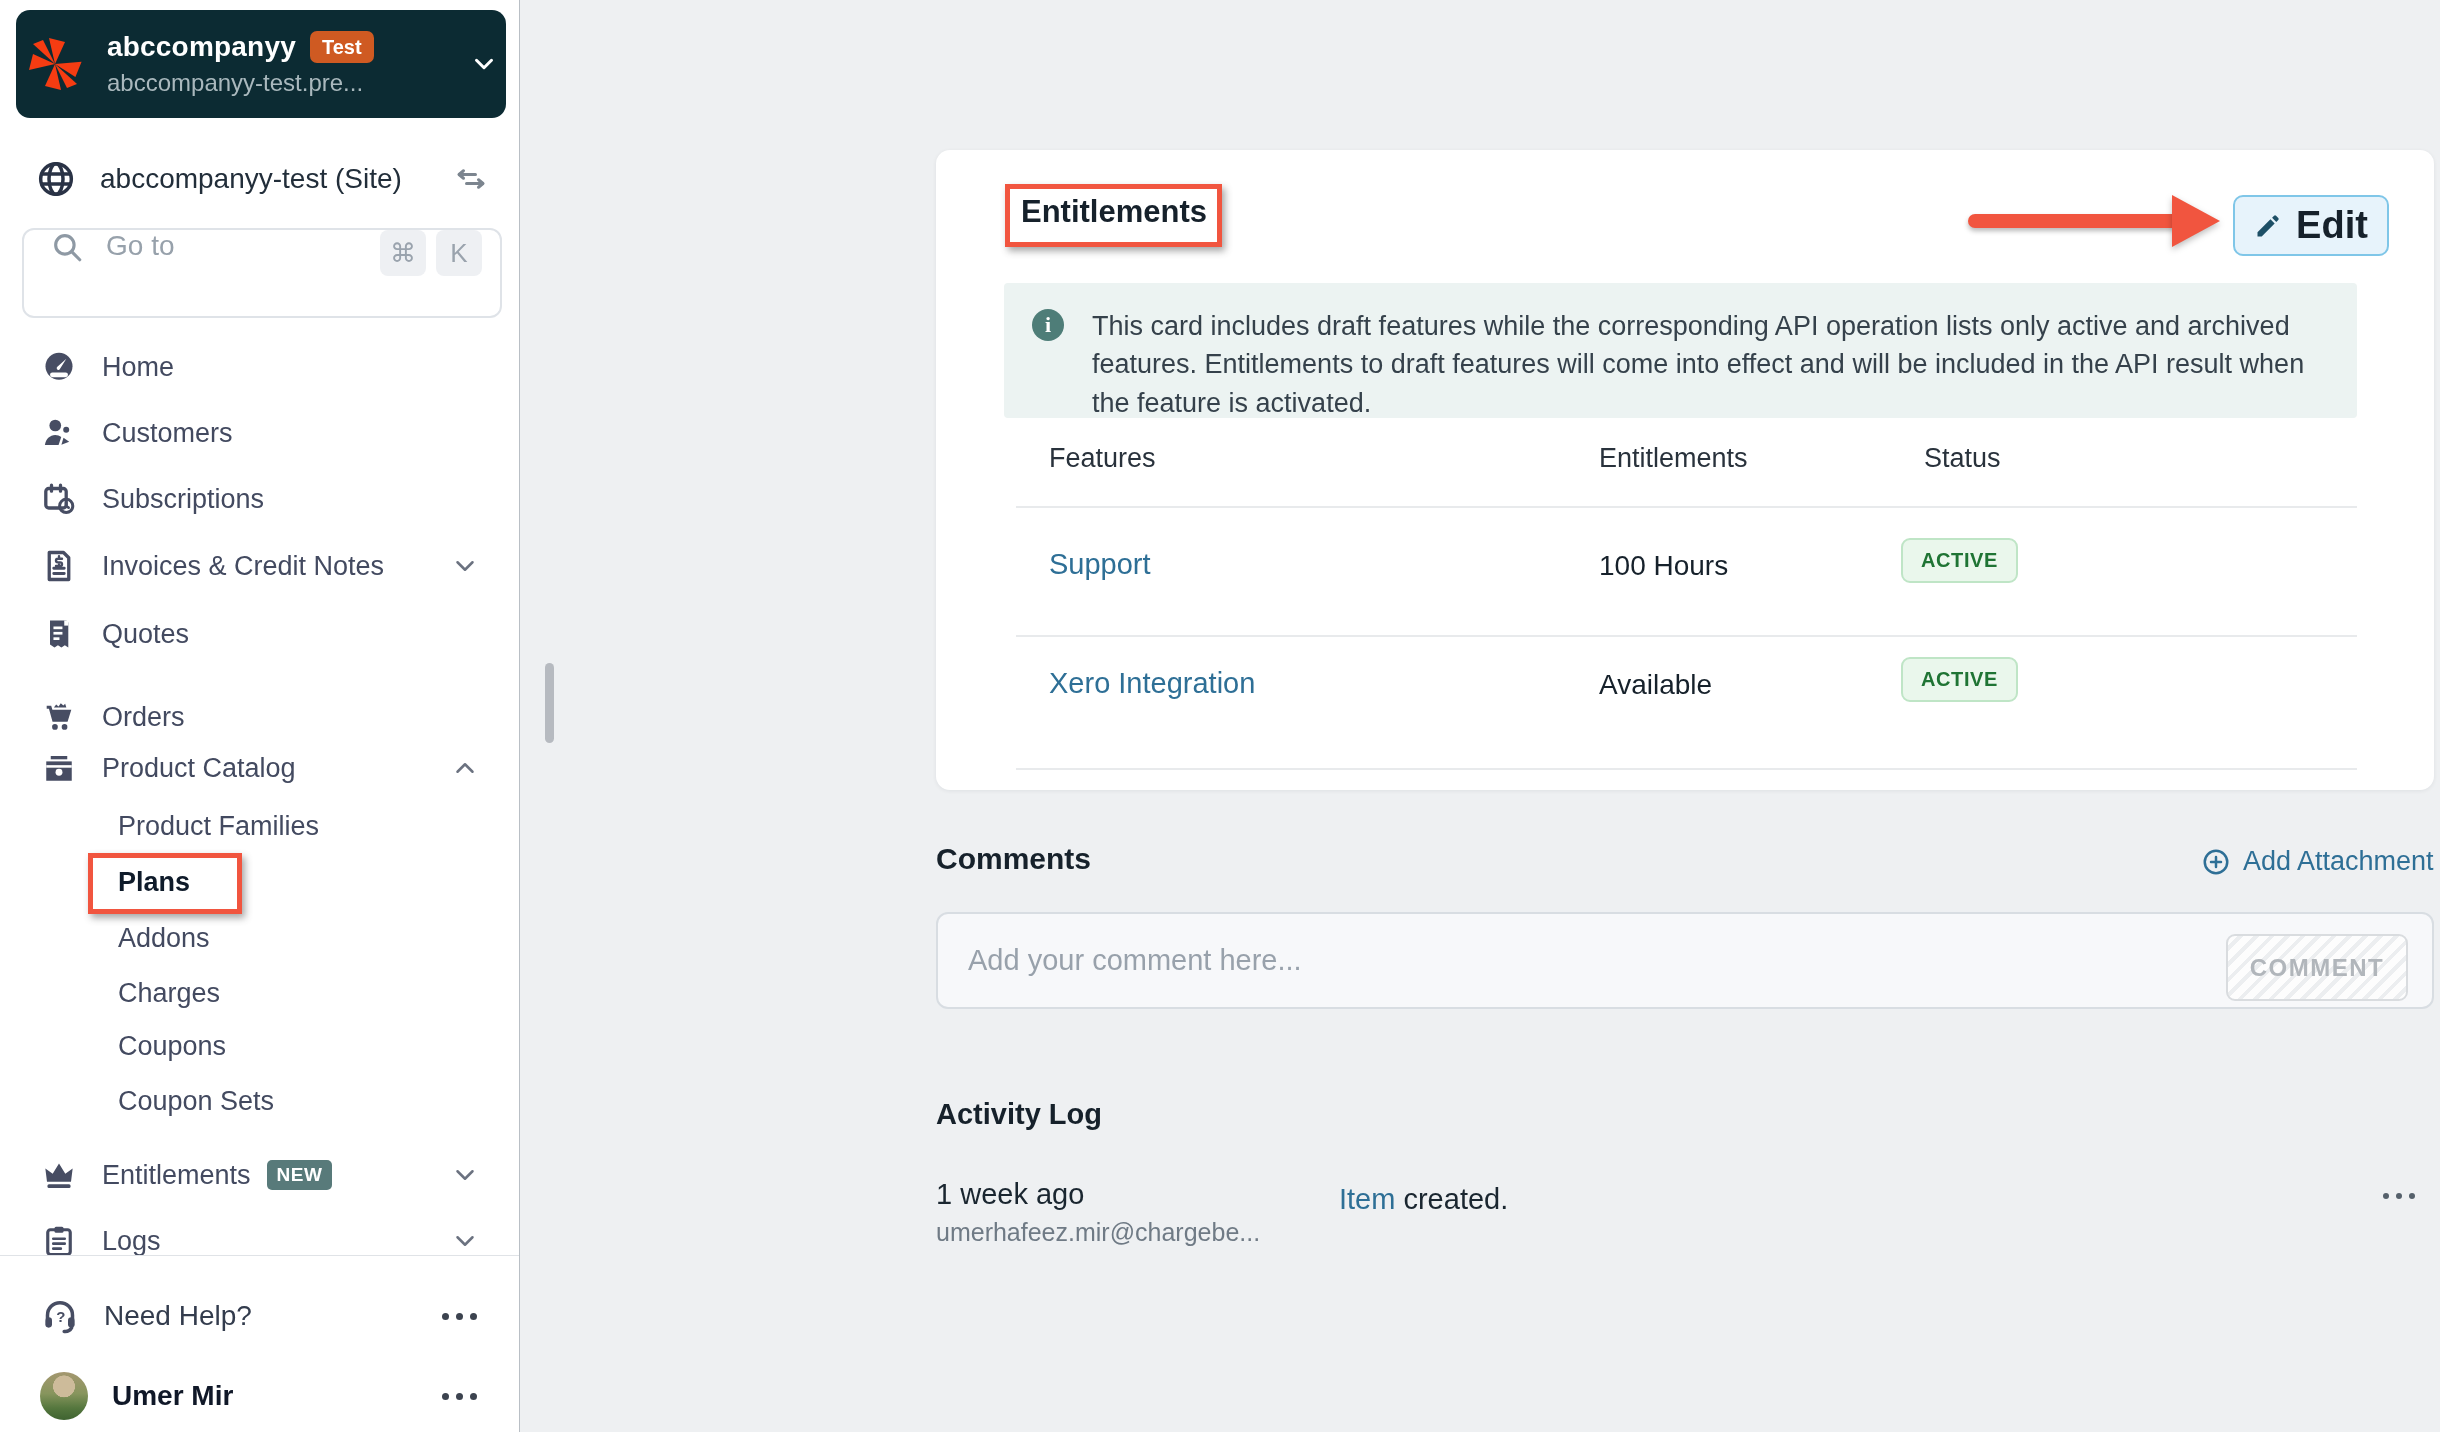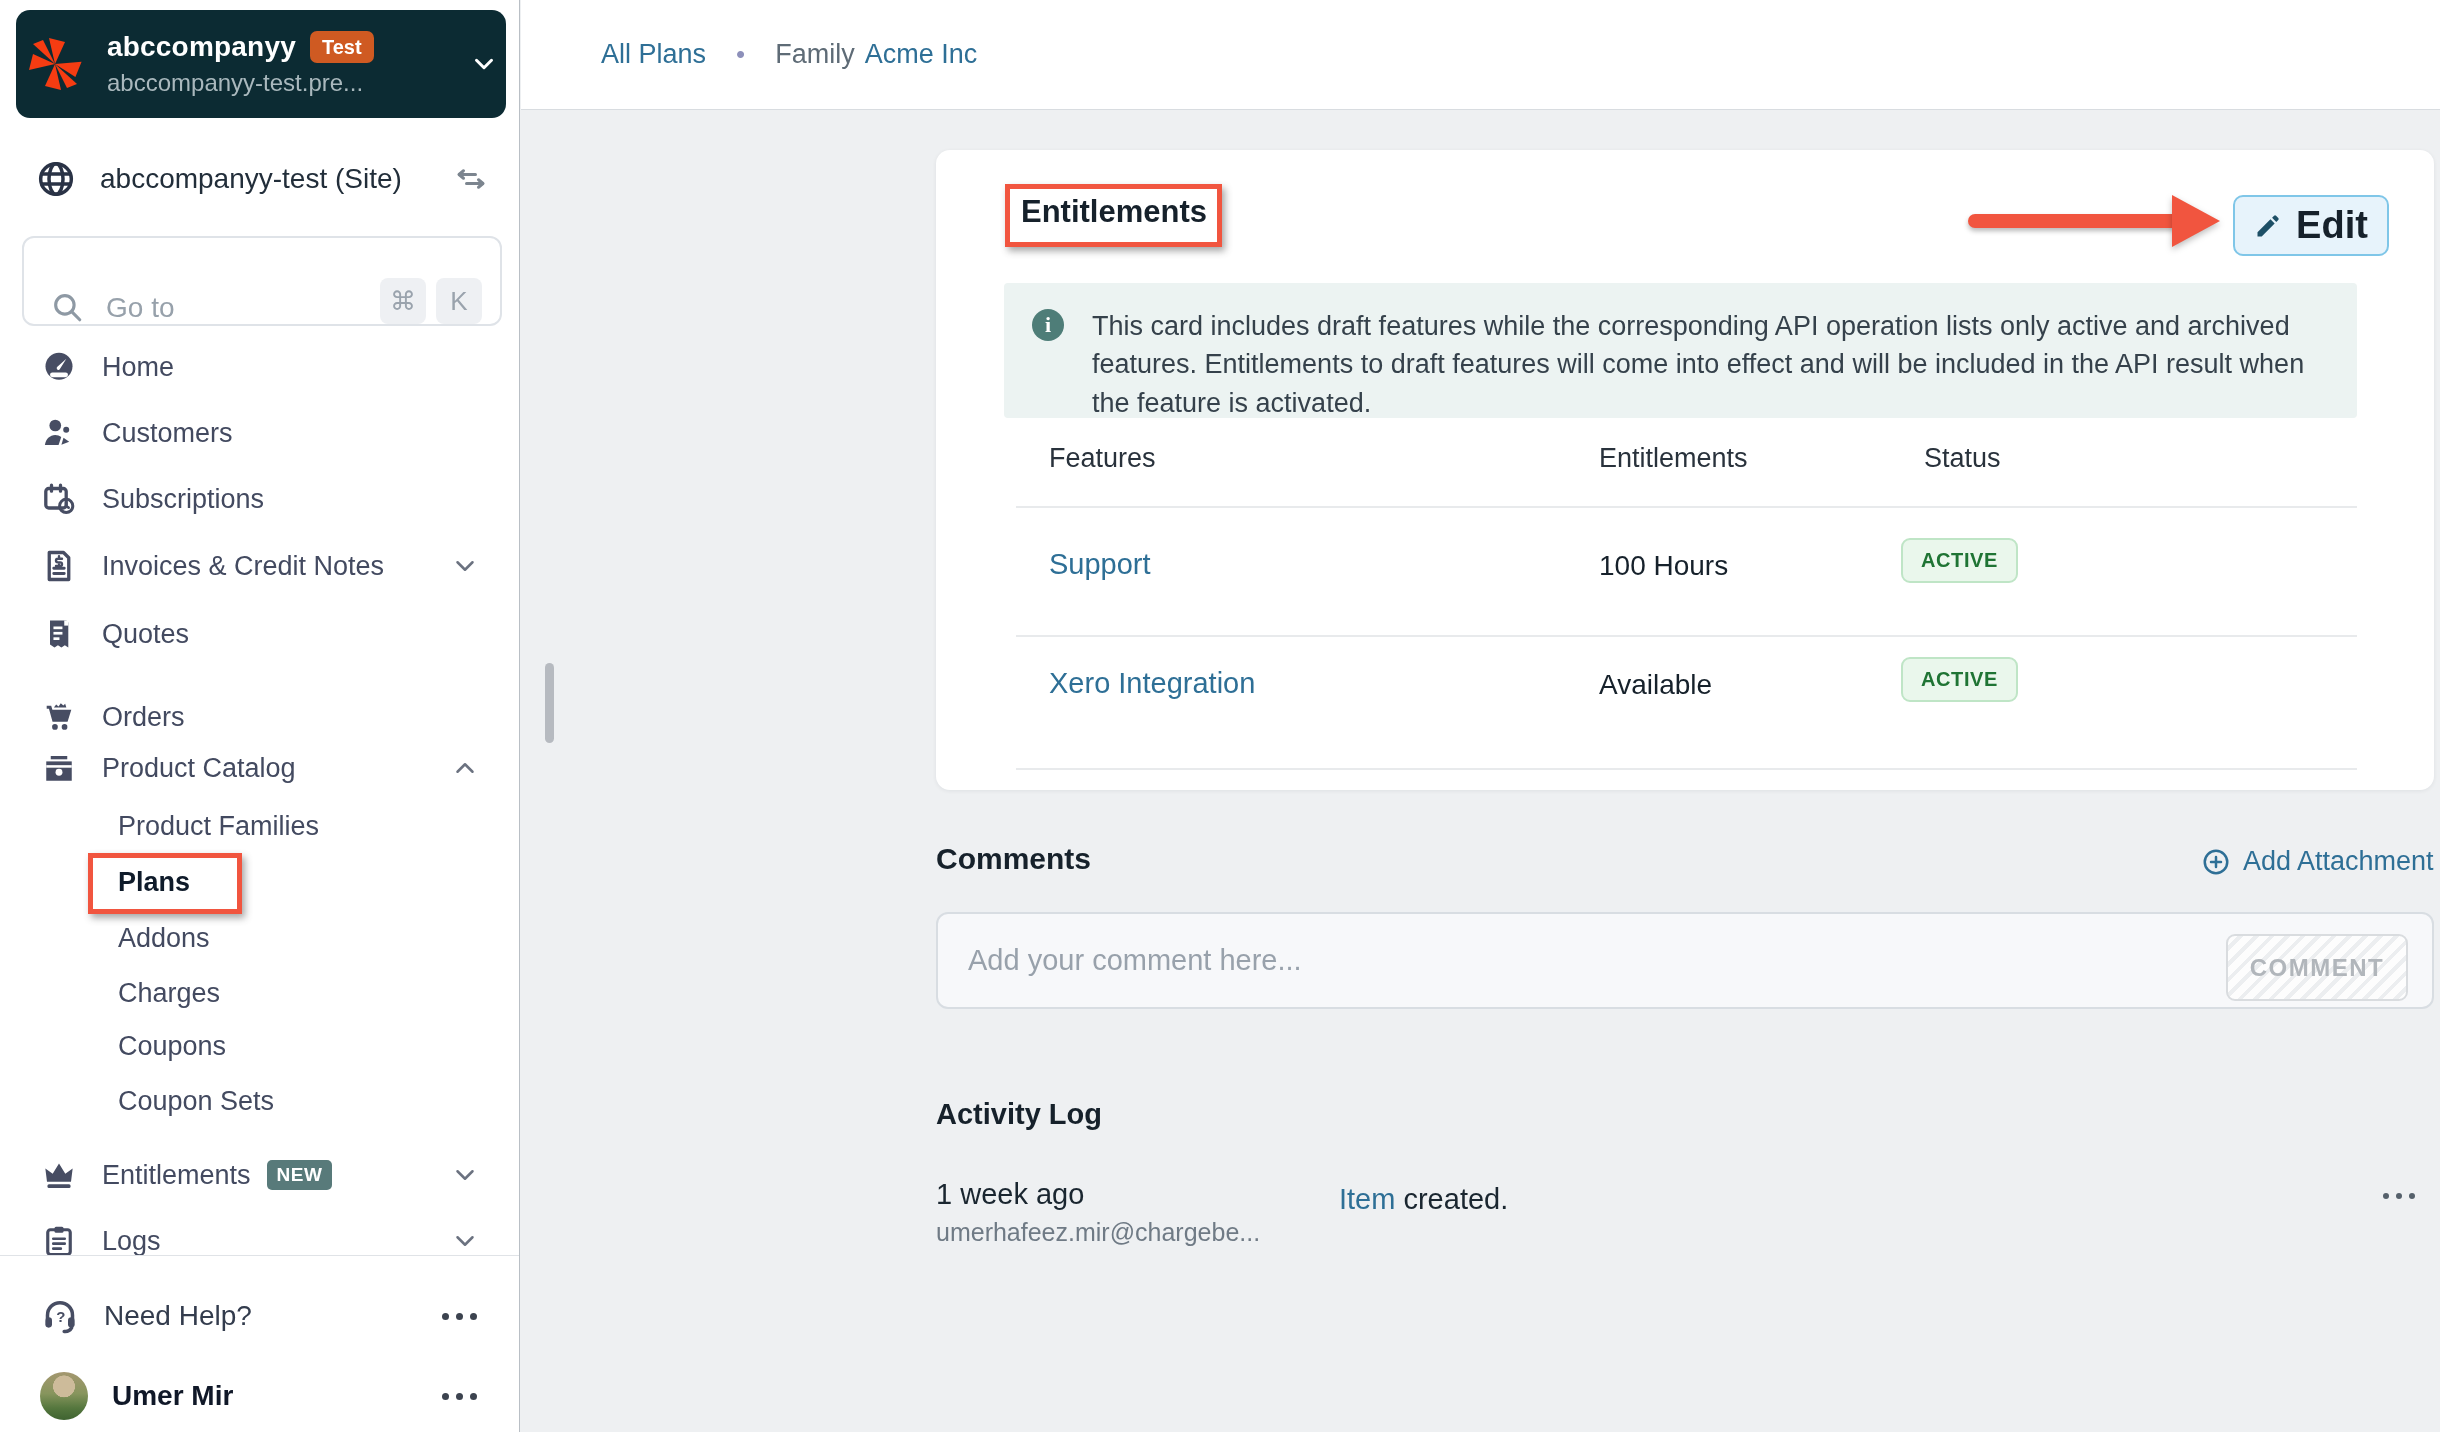--- a/index.html
+++ b/index.html
@@ -19,22 +19,22 @@
   .org-badge { background:#cf5a22; color:#fff; font-size:20px; font-weight:700; padding:4px 12px;
                border-radius:7px; line-height:1.2; }
   .org-sub { color:#a9b8bd; font-size:24px; margin-top:6px; white-space:nowrap; overflow:hidden; }
   .org-chevron { margin-left:10px; flex:0 0 30px; }
 
   .site-row { position:absolute; left:0; top:150px; width:100%; height:58px; display:flex;
               align-items:center; padding:0 30px 0 36px; }
   .site-row .label { font-size:28px; color:#222e3a; margin-left:24px; }
   .swap { margin-left:auto; }
 
-  .search-box { position:absolute; left:22px; top:236px; width:480px; height:90px; border:2px solid #dfe3e8;
-                border-radius:12px; background:#fff; display:flex; align-items:flex-end; padding:0 18px 0 26px; }
+  .search-box { position:absolute; left:22px; top:228px; width:480px; height:90px; border:2px solid #dfe3e8;
+                border-radius:12px; background:#fff; display:flex; align-items:flex-start; padding:0 18px 0 26px; }
   .search-box .ph { font-size:28px; color:#97a1ab; margin-left:22px; flex:1; }
   .keycap { width:46px; height:46px; background:#eef0f3; border-radius:8px; display:flex; align-items:center;
             justify-content:center; font-size:26px; color:#9aa3ad; margin-left:10px; }
 
   .nav-item { position:absolute; left:0; width:520px; height:66px; display:flex; align-items:center;
               padding:0 40px 0 40px; cursor:pointer; }
   .nav-item .nico { width:38px; height:38px; flex:0 0 38px; display:flex; align-items:center; justify-content:center; }
   .nav-item .nlabel { font-size:27px; color:#434a60; margin-left:24px; }
   .nav-item .chev { margin-left:auto; }
   .sub-item { position:absolute; left:0; width:520px; height:54px; display:flex; align-items:center;
@@ -342,26 +342,20 @@
             <i></i>
             <i></i>
             <i></i>
           </span>
       </div>
     </div>
   </div>
 
   <div class="main">
 
-    <div class="topbar">
-      <span class="crumb-link">All Plans</span>
-      <span class="crumb-dot">•</span>
-      <span class="crumb-plain">Family</span>
-      <span class="crumb-link2">Acme Inc</span>
-    </div>
 
     <div class="scroll-handle" style="left:24px;"></div>
 
     <div class="card">
       <div class="card-title">Entitlements</div>
       <div class="annot-box" style="left:69px; top:34px; width:217px; height:63px;"></div>
 
       <div class="arrow-line"></div>
       <div class="arrow-head"></div>
 

